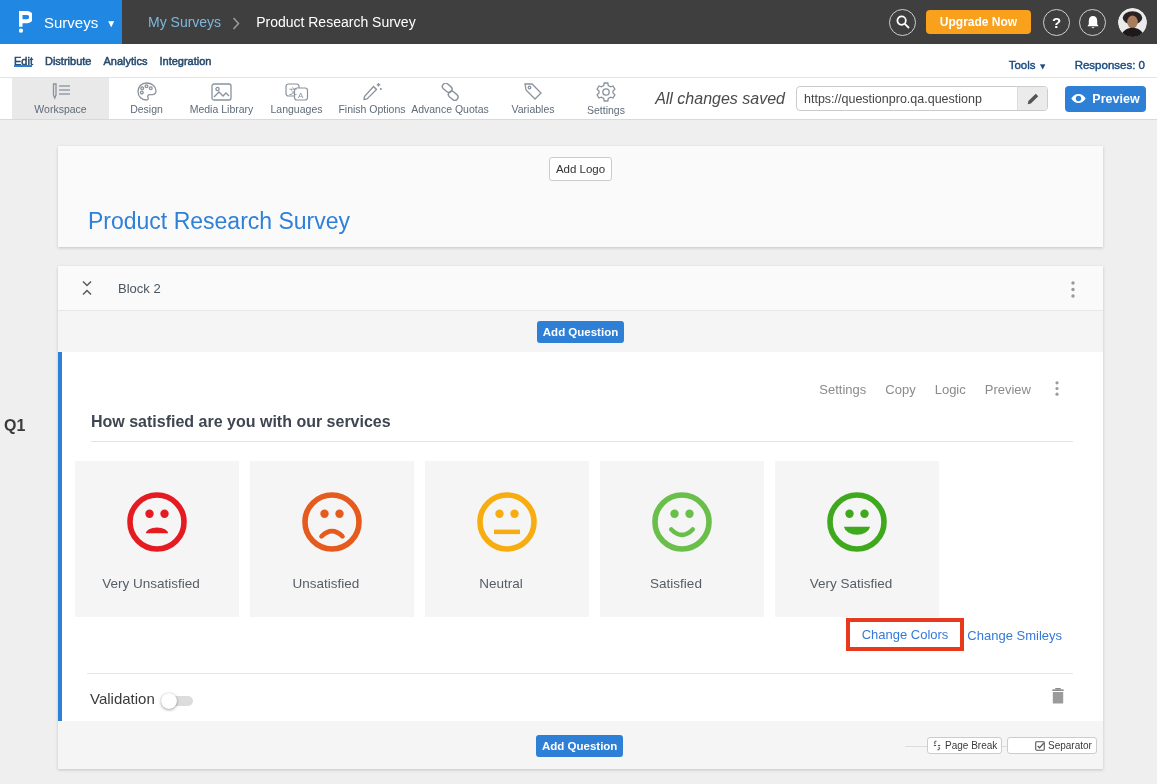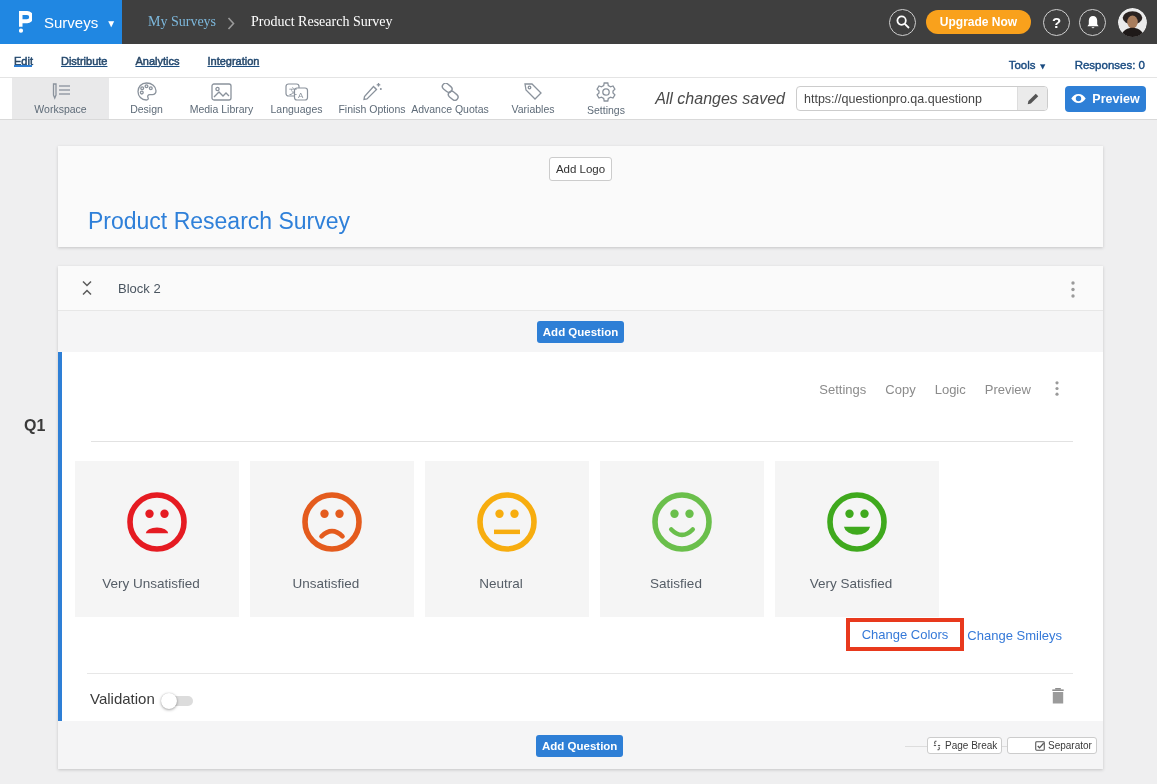--- a/index.html
+++ b/index.html
@@ -5,34 +5,34 @@
 * { margin:0; padding:0; box-sizing:border-box; }
 html,body { width:1157px; height:784px; overflow:hidden; }
 body { font-family:"Liberation Sans", sans-serif; background:#efeff0; position:relative; }
 
 
 .topbar { height:44px; background:#3f3f3f; display:flex; align-items:center; }
 .logoblock { width:122px; height:44px; background:#2087e2; display:flex; align-items:center; color:#fff; flex:none; }
 .logoblock svg { margin-left:19px; }
 .logoblock .lbl { font-size:15px; margin-left:12px; }
 .logoblock .caret { margin-left:8px; font-size:10px; margin-top:2px; }
-.crumbs { display:flex; align-items:center; margin-left:26px; font-size:14px;font-family:Liberation Serif, serif; }
+.crumbs { display:flex; align-items:center; margin-left:26px; font-size:14px; }
 .crumbs .ms { color:#7db8dc; }
 .crumbs .sep { margin:0 16px 0 11px; display:flex; align-items:center; margin-top:2px; }
 .crumbs .cur { color:#fff; }
 .topright { margin-left:auto; display:flex; align-items:center; margin-right:10px; }
 .circleic { width:27px; height:27px; border-radius:50%; border:1px solid #cfcfcf; display:flex; align-items:center; justify-content:center; color:#fff; flex:none; }
-.upgrade { background:#f9a11c; color:#fff; font-weight:bold; font-size:12px; border-radius:12px; height:24px; line-height:24px; margin:0 12px 0 10px; width:105px; text-align:center; flex:none; }
+.upgrade { background:#f9a11c; color:#fff; font-weight:bold; font-size:12px; border-radius:4px; height:24px; line-height:24px; margin:0 12px 0 10px; width:105px; text-align:center; flex:none; }
 .qm { font-weight:bold; font-size:15px; margin-right:9px; }
 .avatar { margin-left:12px; width:29px; height:29px; border-radius:50%; overflow:hidden; flex:none; }
 
 
 .tabbar { height:34px; background:#fff; display:flex; align-items:center; border-bottom:1px solid #e4e4e4; }
 .tab { font-size:11px; color:#404040; margin-left:14px; position:relative; -webkit-text-stroke:0.5px #1b4c7e; }
-.tab + .tab { margin-left:28px;text-decoration:underline; }
+.tab + .tab { margin-left:12px; }
 .tab.active::after { content:''; position:absolute; left:0; right:1px; bottom:0; height:2px; background:#2d7dd2; }
 .tabright { margin-left:auto; display:flex; align-items:center; font-size:11.5px; color:#17497f;margin-top:8px; -webkit-text-stroke:0.4px #17497f; }
 .tools { margin-right:28px; }
 .tools .dcaret { font-size:8px; }
 .resp { margin-right:12px; }
 
 
 .toolbar { height:42px; background:#fff; border-bottom:1px solid #d9d9d9; display:flex; align-items:stretch; position:relative; }
 .titem { display:flex; flex-direction:column; align-items:center; justify-content:center; color:#5e6b78; }
 .titem .tlabel { font-size:10.5px; margin-top:2px; white-space:nowrap; }
@@ -76,21 +76,21 @@
 .toggle { position:absolute; left:76px; top:22px; width:30px; height:10px; background:#dcdcdc; border-radius:5px; }
 .toggle .knob { position:absolute; left:-2px; top:-3.5px; width:16px; height:16px; border-radius:50%; background:#fff; box-shadow:0 1px 3px rgba(0,0,0,0.35), 0 0 1px rgba(0,0,0,0.2); }
 .trash { position:absolute; right:9px; top:14px; }
 .strip2 { height:48px; background:#f5f5f6; position:relative; }
 .strip2 .addq { position:absolute; left:478px; top:14px; }
 .bline { position:absolute; top:25px; left:847px; width:185px; border-top:1px solid #ddd; }
 .minibtn { position:absolute; top:16px; height:17px; background:#fff; border:1px solid #ccc; border-radius:3px; font-size:10px; color:#3a3a3a; display:flex; align-items:center; padding:0 4px; }
 .minibtn svg { margin-right:3px; }
 .pbreak { left:869px; }
 .msep { left:949px;padding-left:27px; }
-.q1 { position:absolute; left:24px; top:297px; font-size:16px; font-weight:bold; color:#3a3a3a; }
+.q1 { position:absolute; left:4px; top:297px; font-size:16px; font-weight:bold; color:#3a3a3a; }
 </style>
 </head>
 <body>
 
 <div class="topbar">
   <div class="logoblock">
     <svg width="13" height="22" viewBox="0 0 13 22">
       <path fill="#fff" fill-rule="evenodd" d="M0,0 L8.2,0 A6.1,6.1 0 0 1 8.2,12.2 L3.5,12.2 L3.5,15.8 L0,15.8 Z M3.5,3.9 L8,3.9 A2.2,2.2 0 0 1 8,8.3 L3.5,8.3 Z"></path>
       <circle fill="#fff" cx="2" cy="19.7" r="2.1"></circle>
     </svg>
@@ -264,20 +264,21 @@
           <span>Logic</span>
           <span>Preview</span>
         <span style="margin-left:24px;margin-top:2px;">
           <svg width="4" height="15" viewBox="0 0 4 15" fill="#9a9a9a">
             <circle cx="2" cy="1.8" r="1.6"></circle>
               <circle cx="2" cy="7.5" r="1.6"></circle>
               <circle cx="2" cy="13.2" r="1.6"></circle>
           </svg>
         </span>
       </div>
+      <div class="qtext">How satisfied are you with our services</div>
       <div class="qunder"></div>
       <div class="smrow">
         <div class="smbox">
           <svg width="60" height="60" viewBox="0 0 60 60">
             <circle cx="30" cy="30" r="27" fill="none" stroke="#e51b22" stroke-width="5.6"></circle>
             <circle cx="22.5" cy="21.8" r="4.2" fill="#e51b22"></circle>
               <circle cx="37.5" cy="21.8" r="4.2" fill="#e51b22"></circle>
             <path d="M18.8,41.3 A11.2,5.8 0 0 1 41.2,41.3 Z" fill="#e51b22"></path>
           </svg>
           <div class="smlabel">Very Unsatisfied</div>

